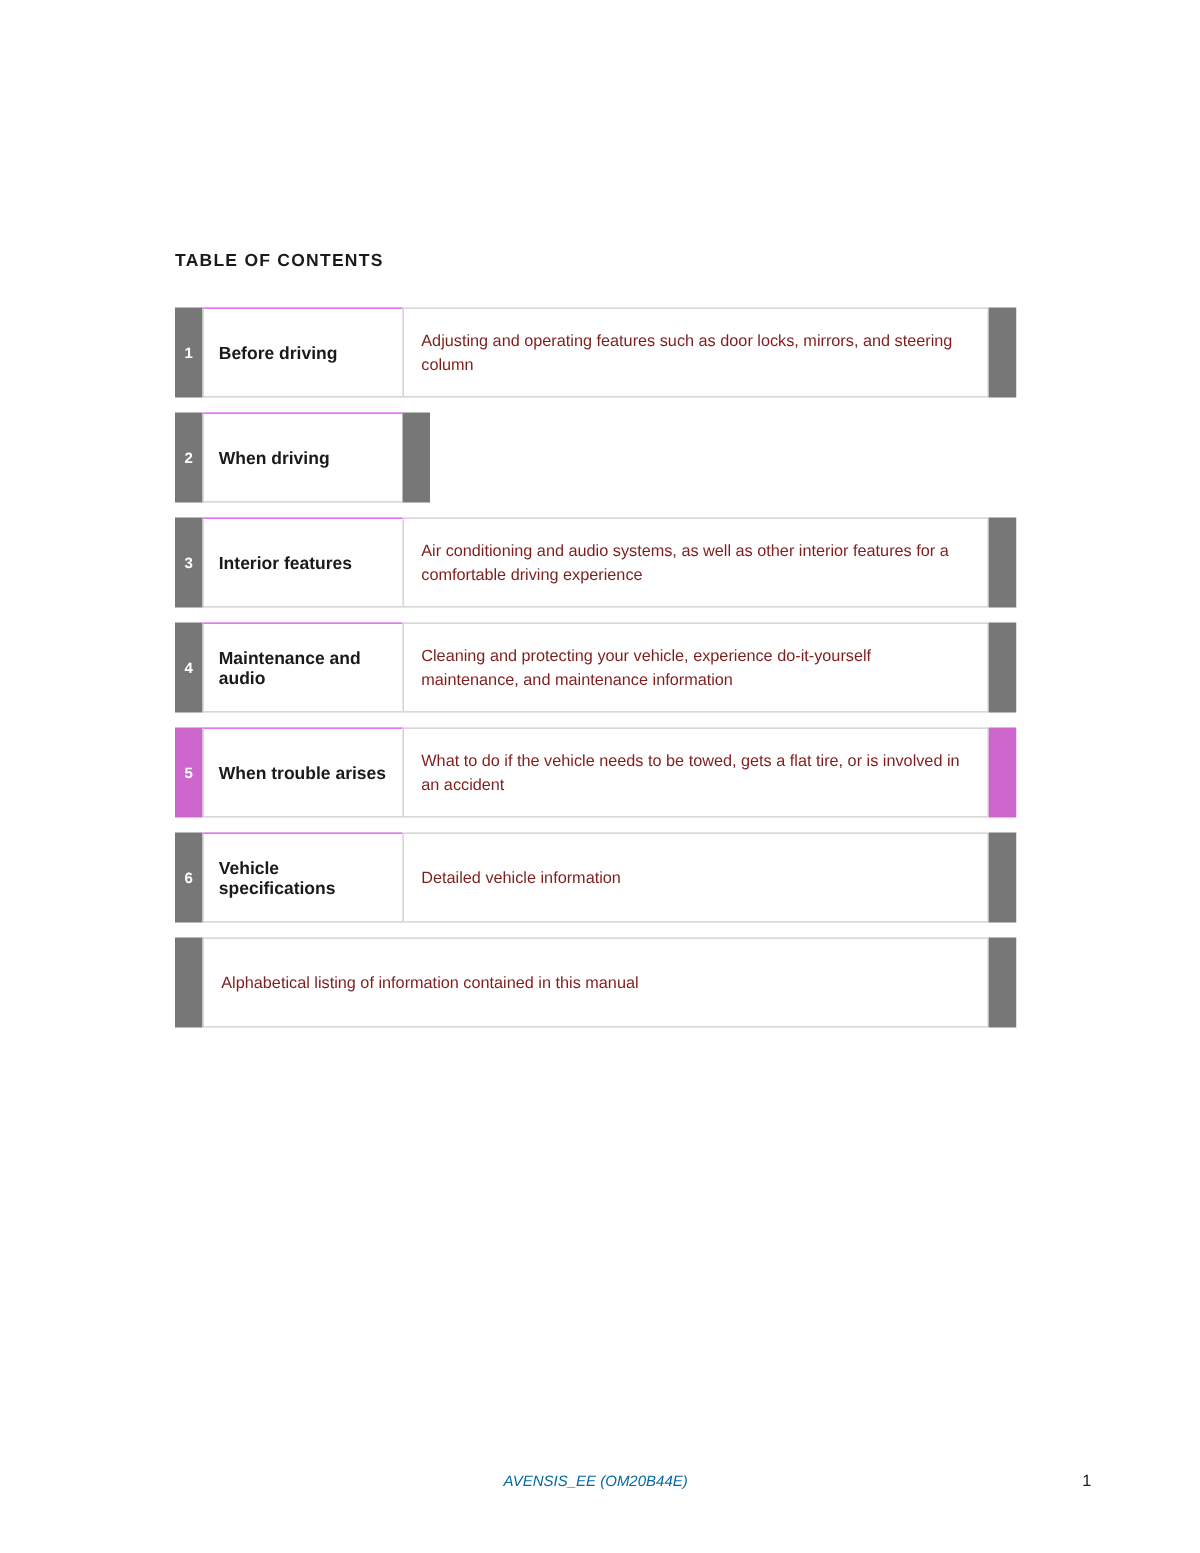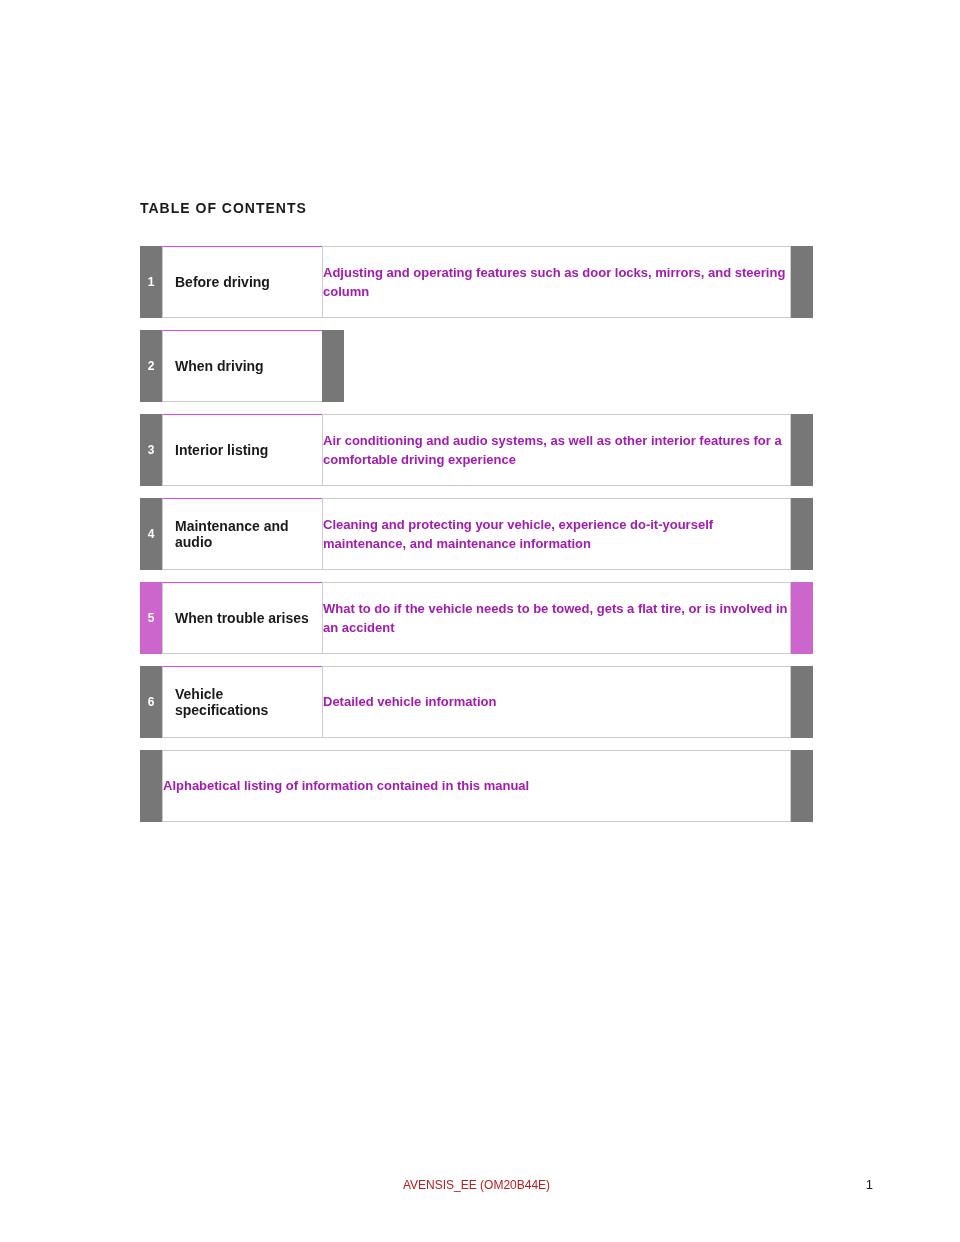--- a/index.html
+++ b/index.html
@@ -76,26 +76,25 @@
       color: #1a1a1a;
       border-top: 1px solid #d946ef;
       border-bottom: 1px solid #cccccc;
       border-left: 1px solid #cccccc;
     }
 
     .entry-description-col {
       flex: 1;
       display: flex;
       align-items: center;
-      padding: 10px 0;
+      padding: 10px 14px;
       font-size: 13px;
-      color: #a21caf;
+      color: #7f1d1d;
       border: 1px solid #cccccc;
       line-height: 1.5;
-      font-weight: bold;
     }
 
     .entry-color-block {
       width: 22px;
       min-width: 22px;
       background: #777777;
     }
 
     .entry-color-block.highlight-purple {
       background: #cc66cc;
@@ -109,21 +108,22 @@
       color: #1a1a1a;
     }
 
     .footer-text {
       position: absolute;
       bottom: 50px;
       left: 0;
       right: 0;
       text-align: center;
       font-size: 12px;
-      color: #b91c1c;
+      color: #0369a1;
+      font-style: italic;
     }
   </style>
 </head>
 <body>
 
 <div class="page-container">
   <div class="content-area">
 
     <div class="table-of-contents-title">TABLE OF CONTENTS</div>
 
@@ -134,21 +134,21 @@
       <div class="entry-description-col">Adjusting and operating features such as door locks, mirrors, and steering column</div>
       <div class="entry-color-block "></div>
     </div>
         <div class="toc-entry">
       <div class="entry-number-col ">2</div>
       <div class="entry-title-col">When driving</div>
       <div class="entry-color-block "></div>
     </div>
         <div class="toc-entry">
       <div class="entry-number-col ">3</div>
-      <div class="entry-title-col">Interior listing</div>
+      <div class="entry-title-col">Interior features</div>
       <div class="entry-description-col">Air conditioning and audio systems, as well as other interior features for a comfortable driving experience</div>
       <div class="entry-color-block "></div>
     </div>
         <div class="toc-entry">
       <div class="entry-number-col ">4</div>
       <div class="entry-title-col">Maintenance and audio</div>
       <div class="entry-description-col">Cleaning and protecting your vehicle, experience do-it-yourself maintenance, and maintenance information</div>
       <div class="entry-color-block "></div>
     </div>
         <div class="toc-entry">

